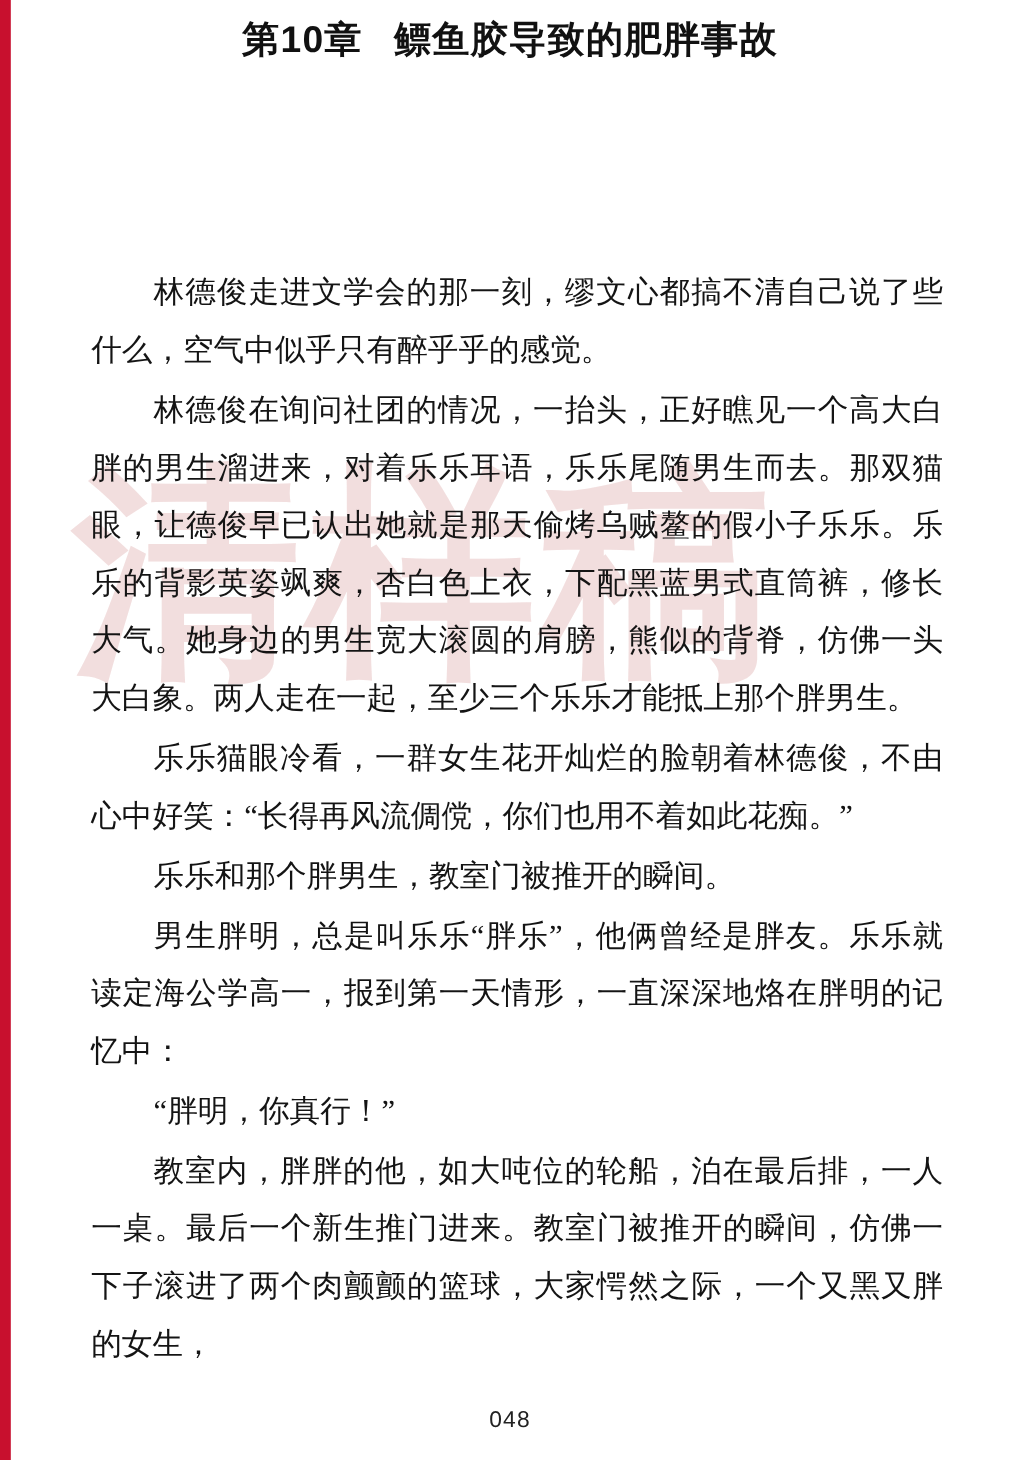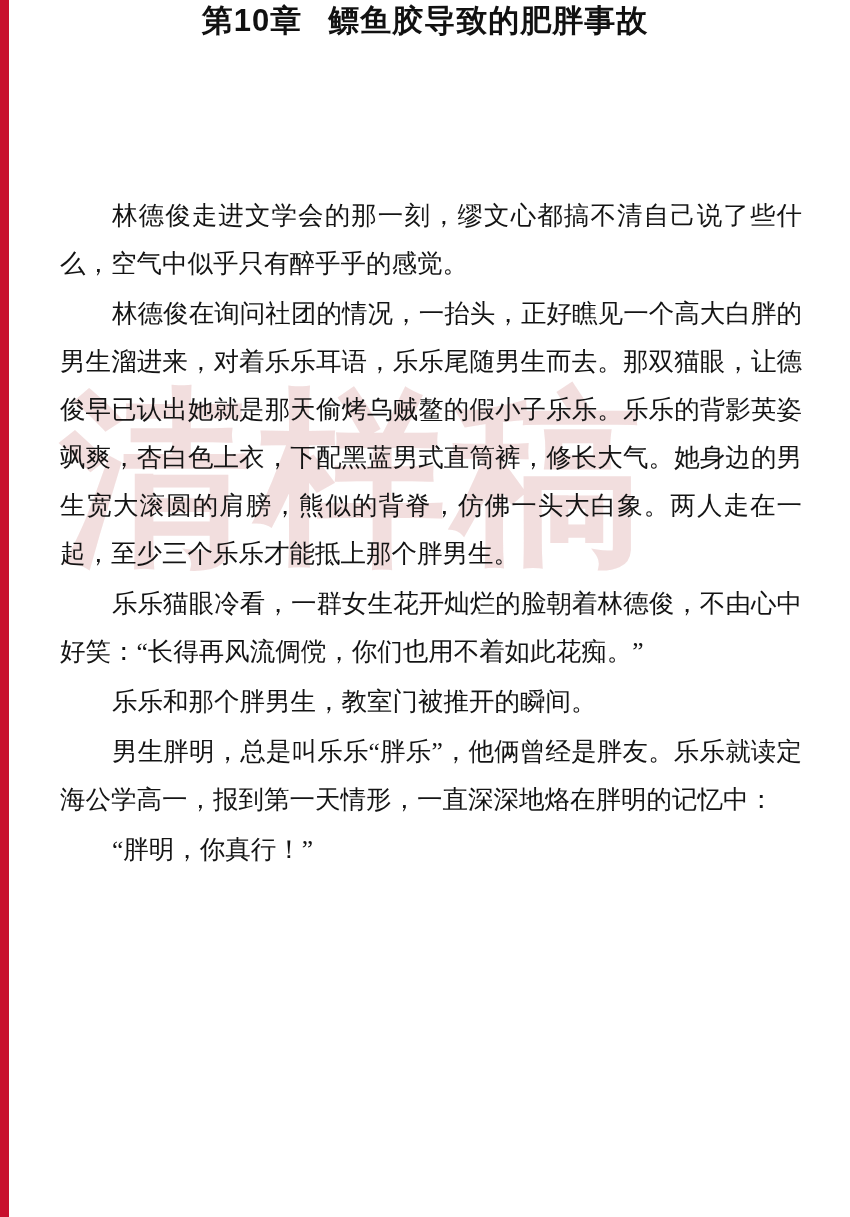--- a/index.html
+++ b/index.html
@@ -54,34 +54,34 @@
     opacity: 0.85;
   }
 
   .content {
     position: relative;
     z-index: 2;
   }
 
   .chapter-title {
     margin: 0;
-    padding-top: 0;
+    padding-top: 12px;
     text-align: center;
     font-size: 31px;
     font-weight: 700;
     letter-spacing: 1px;
     font-family: "Liberation Sans", "DejaVu Sans", sans-serif;
     color: #111111;
   }
   .chapter-title .num {
     margin-right: 26px;
   }
 
   .body-text {
-    margin: 0;
+    margin: 16px;
     padding: 0 48px 0 60px;
   }
 
   .spacer {
     height: 150px;
   }
 
   p.para {
     margin: 0 0 2px 0;
     font-size: 25.5px;
@@ -123,18 +123,20 @@
 
     <div class="spacer"></div>
 
     <div class="body-text">
       <p class="para">林德俊走进文学会的那一刻，缪文心都搞不清自己说了些什么，空气中似乎只有醉乎乎的感觉。</p>
       <p class="para">林德俊在询问社团的情况，一抬头，正好瞧见一个高大白胖的男生溜进来，对着乐乐耳语，乐乐尾随男生而去。那双猫眼，让德俊早已认出她就是那天偷烤乌贼鳌的假小子乐乐。乐乐的背影英姿飒爽，杏白色上衣，下配黑蓝男式直筒裤，修长大气。她身边的男生宽大滚圆的肩膀，熊似的背脊，仿佛一头大白象。两人走在一起，至少三个乐乐才能抵上那个胖男生。</p>
       <p class="para">乐乐猫眼冷看，一群女生花开灿烂的脸朝着林德俊，不由心中好笑：“长得再风流倜傥，你们也用不着如此花痴。”</p>
       <p class="para">乐乐和那个胖男生，教室门被推开的瞬间。</p>
       <p class="para">男生胖明，总是叫乐乐“胖乐”，他俩曾经是胖友。乐乐就读定海公学高一，报到第一天情形，一直深深地烙在胖明的记忆中：</p>
       <p class="para">“胖明，你真行！”</p>
+      <p class="para">教室内，胖胖的他，如大吨位的轮船，泊在最后排，一人一桌。最后一个新生推门进来。教室门被推开的瞬间，仿佛一下子滚进了两个肉颤颤的篮球，大家愕然之际，一个又黑又胖的女生，</p>
     </div>
 
   </div>
 
+  <div class="folio">048</div>
 
 </div>
 
 </body></html>

